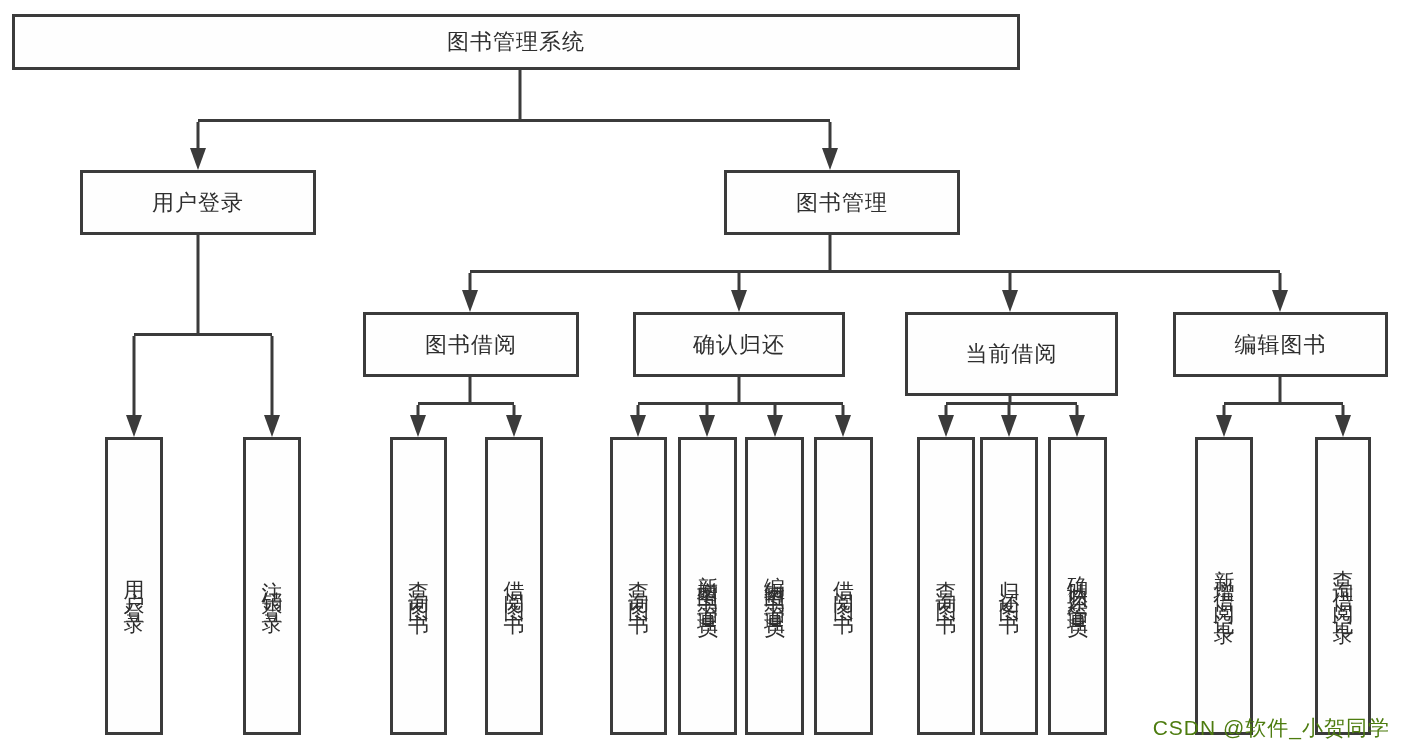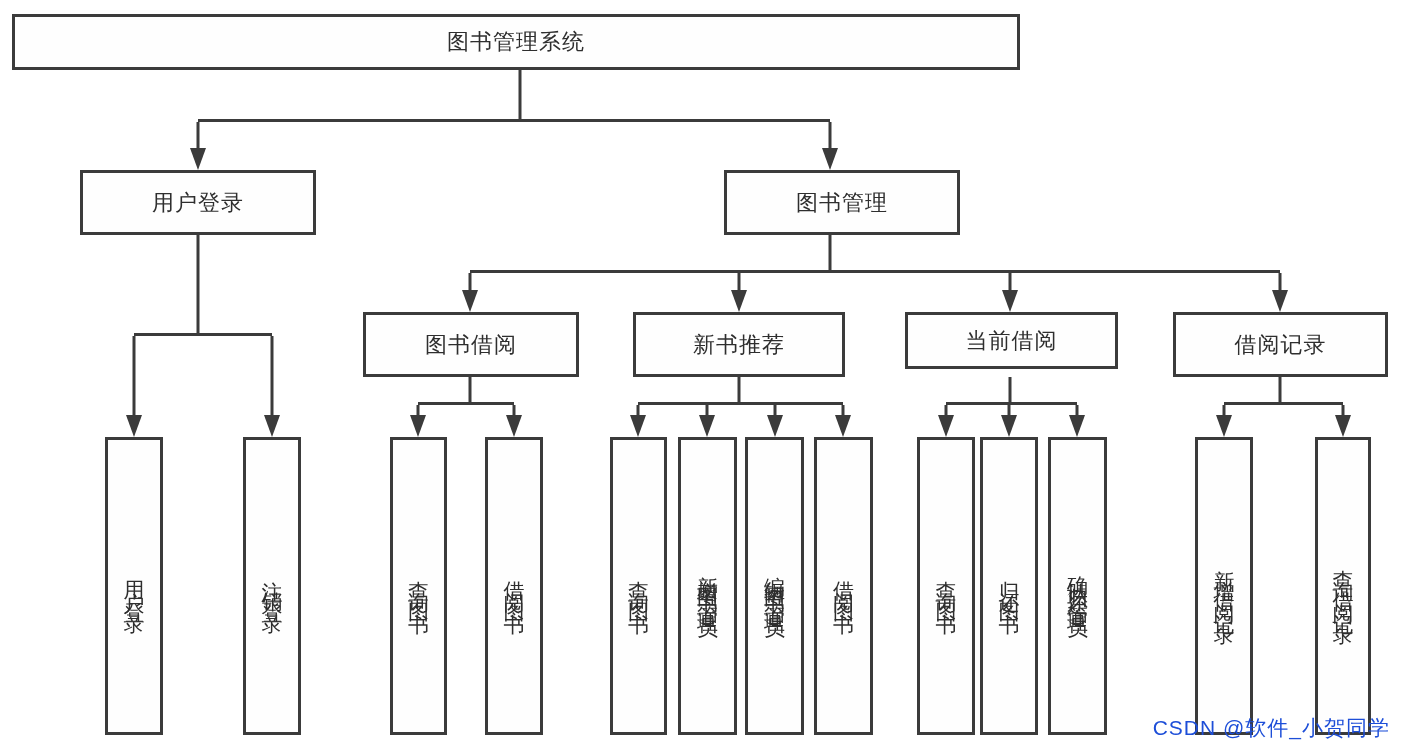--- a/index.html
+++ b/index.html
@@ -13,21 +13,21 @@
     display:flex;align-items:center;justify-content:center;
   }
   .node .lbl{font-size:22px;letter-spacing:1px;color:#2e2e2e;white-space:nowrap;}
   .leaf .lbl{
     writing-mode:vertical-rl;text-orientation:mixed;
     font-size:21px;letter-spacing:11px;white-space:nowrap;
   }
   .leaf .lbl.tight{letter-spacing:6px;}
   .watermark{
     position:absolute;top:714px;right:15px;
-    font-size:21px;color:#1d4ed8;letter-spacing:1px;white-space:nowrap;
+    font-size:21px;color:#4d7c0f;letter-spacing:1px;white-space:nowrap;
   }
 </style>
 </head>
 <body>
 
 <div class="canvas">
 
   <svg class="connectors" viewBox="0 0 1405 747" xmlns="http://www.w3.org/2000/svg" fill="none" stroke="#3b3b3b" stroke-width="3">
 
     <path d="M520 70 V122"></path>
@@ -98,27 +98,27 @@
     <span class="lbl">用户登录</span>
   </div>
   <div class="node" style="left:712px;top:170px;width:236px;height:65px;margin-left:12px;">
     <span class="lbl">图书管理</span>
   </div>
 
   <div class="node" style="left:363px;top:312px;width:216px;height:65px;">
     <span class="lbl">图书借阅</span>
   </div>
   <div class="node" style="left:633px;top:312px;width:212px;height:65px;">
-    <span class="lbl">新书推荐</span>
+    <span class="lbl">确认归还</span>
   </div>
-  <div class="node" style="left:905px;top:312px;width:213px;height:57px;">
+  <div class="node" style="left:905px;top:312px;width:213px;height:84px;">
     <span class="lbl">当前借阅</span>
   </div>
   <div class="node" style="left:1173px;top:312px;width:215px;height:65px;">
-    <span class="lbl">借阅记录</span>
+    <span class="lbl">编辑图书</span>
   </div>
 
   <div class="node leaf" style="left:105px;top:437px;width:58px;height:298px;">
     <span class="lbl">用户登录</span>
   </div>
   <div class="node leaf" style="left:243px;top:437px;width:58px;height:298px;">
     <span class="lbl">注销登录</span>
   </div>
 
   <div class="node leaf" style="left:390px;top:437px;width:57px;height:298px;">

